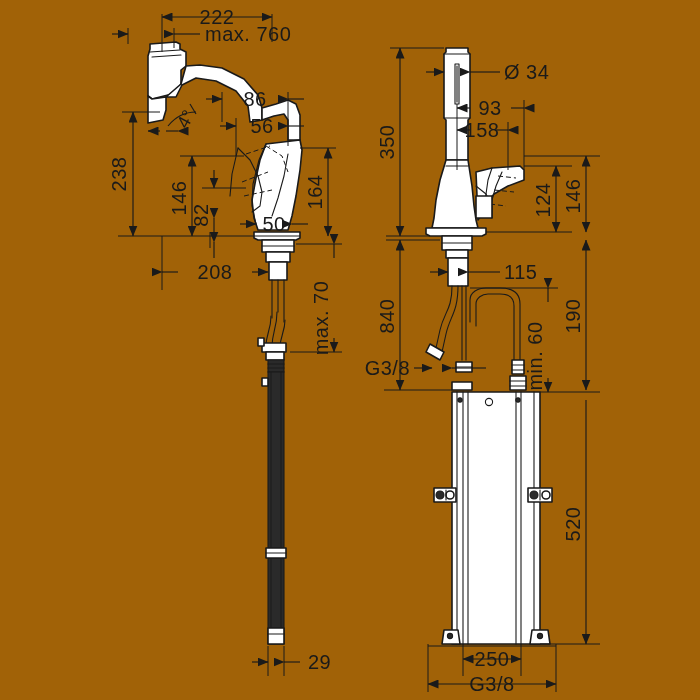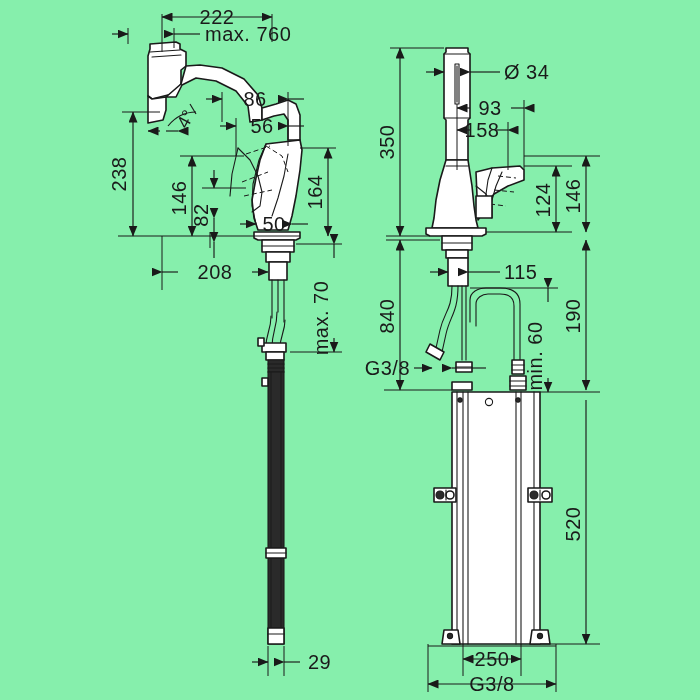--- a/index.html
+++ b/index.html
@@ -7,21 +7,21 @@
     padding: 0;
     background: #ffffff;
   }
   body {
     font-family: "Liberation Sans", sans-serif;
   }
   #drawing-root {
     position: relative;
     width: 700px;
     height: 700px;
-    background: #86efac;
+    background: #a16207;
     overflow: hidden;
   }
   svg.tech-drawing {
     display: block;
     width: 700px;
     height: 700px;
   }
   .ln {
     stroke: #1a1a1a;
     fill: none;

